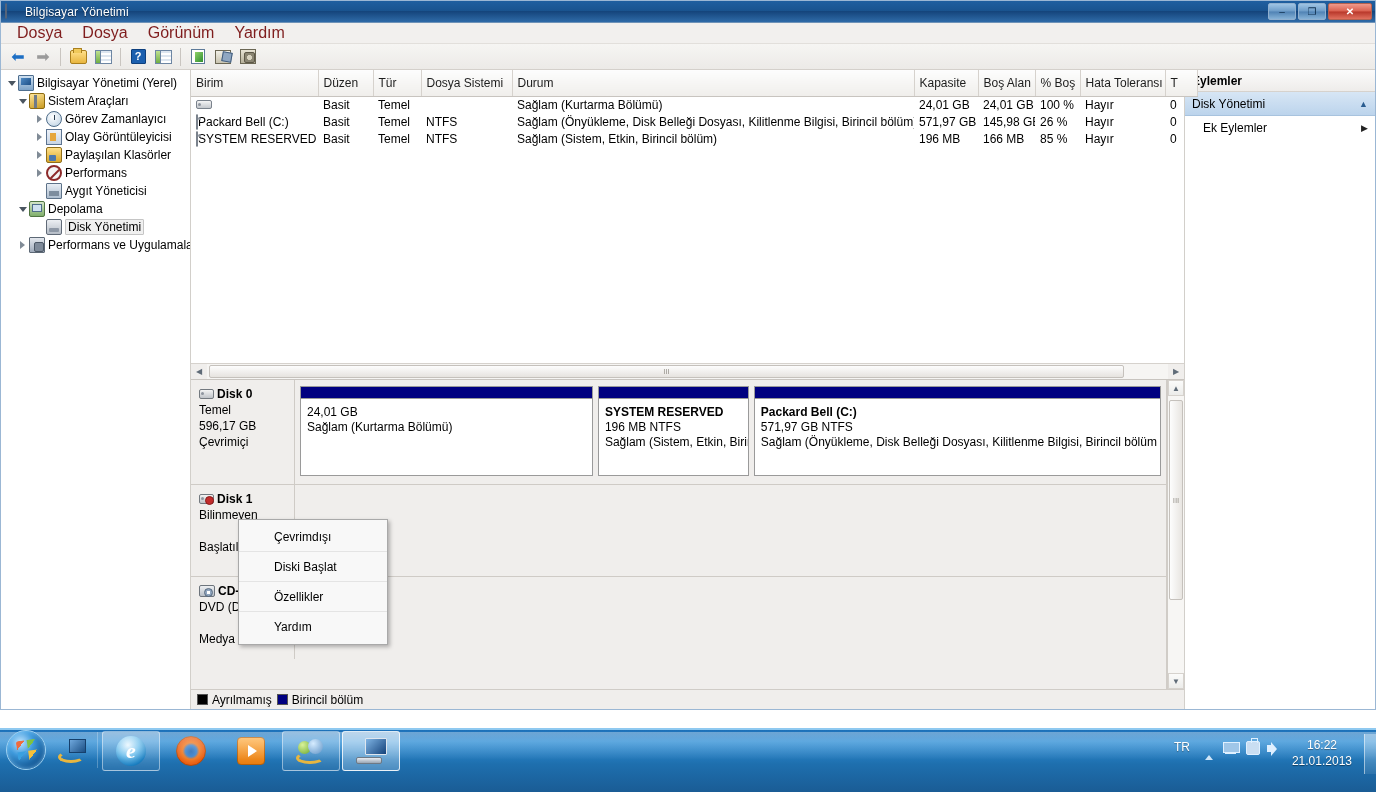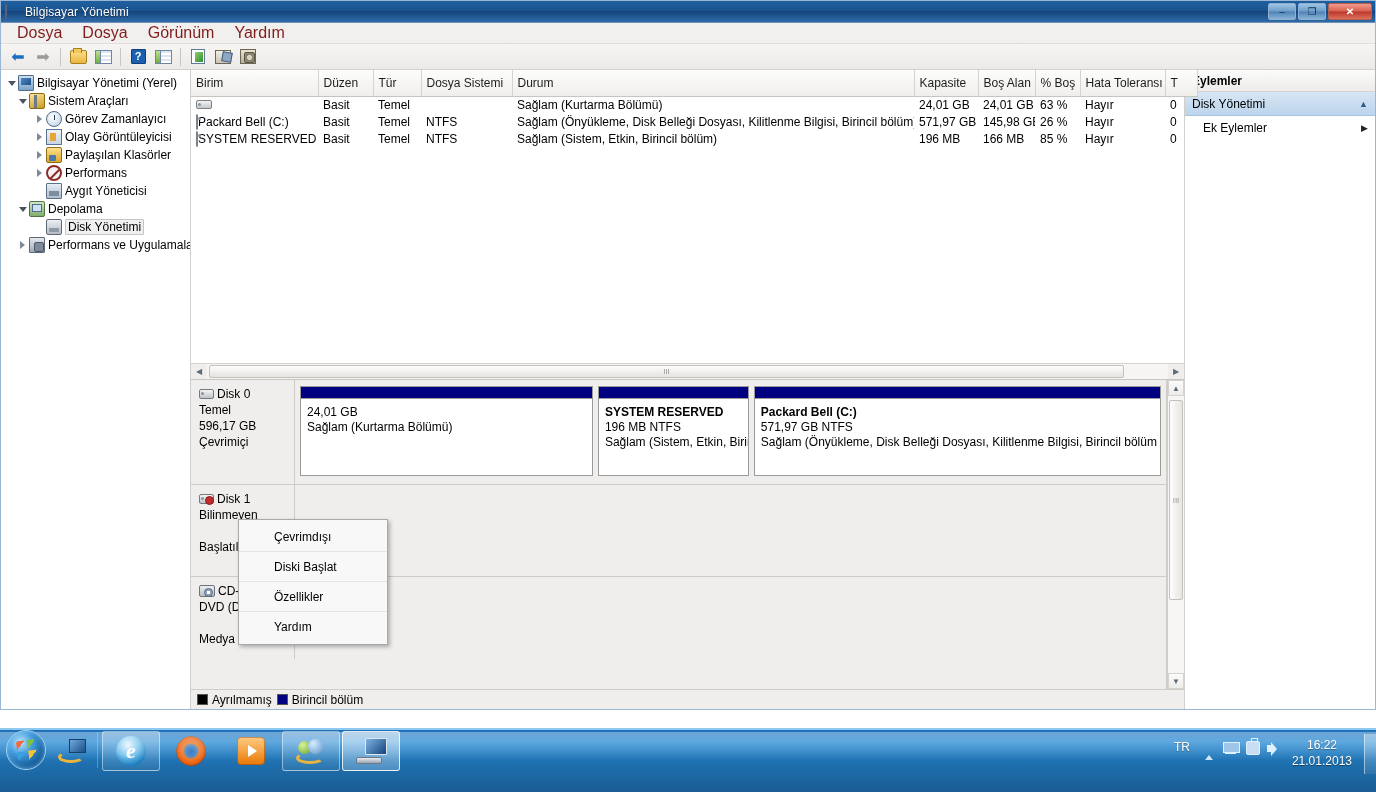--- a/index.html
+++ b/index.html
@@ -193,21 +193,21 @@
 
   
   #graph-view { flex: 1 1 auto; position: relative; display: flex; flex-direction: column; min-height: 0; background: #f0eeec;}
   #graph-scroll-area { flex: 1 1 auto; display: flex; min-height: 0; }
   #graph-rows { flex: 1 1 auto; overflow: hidden; background: #f0eeec; border-right: 1px solid #d0ccc7; }
   .disk-row { display: flex; border-bottom: 1px solid #cfcbc6; background: #f0eeec; }
   .disk-head {
     width: 104px; flex: 0 0 104px; padding: 6px 6px 4px 8px;
     border-right: 1px solid #cfcbc6; background: #f0eeec; font-size: 12px; line-height: 16px;
   }
-  .disk-head .dh-title { display: flex; align-items: center; gap: 3px; font-weight: normal; }
+  .disk-head .dh-title { display: flex; align-items: center; gap: 3px; font-weight: bold; }
   .dh-disk-ico { width: 15px; height: 10px; background: linear-gradient(180deg,#f3f3f3,#c0c4c9); border: 1px solid #73797f; border-radius: 2px; flex: 0 0 15px; position: relative;}
   .dh-disk-ico:after{content:"";position:absolute;left:1px;top:2px;width:3px;height:3px;background:#8e959e;border-radius:50%;}
   .dh-warn { position: relative; }
   .dh-warn .badge { position:absolute; right:-1px; bottom:-2px; width:9px;height:9px;background:#c32c2c;border-radius:50%;border:1px solid #8a1b1b;}
   .dh-cd-ico { width: 16px; height: 12px; background: linear-gradient(180deg,#edeff2,#b9bfc7); border:1px solid #6d747c; border-radius:2px; flex:0 0 16px; position: relative;}
   .dh-cd-ico:after{content:"";position:absolute;left:4px;top:2px;width:7px;height:7px;border-radius:50%;background:radial-gradient(circle,#fff 30%,#8fa4bd 31%);border:1px solid #56697f;}
   .disk-body { flex: 1 1 auto; padding: 6px 5px 8px 5px; display: flex; gap: 5px; min-width: 0;}
   .part {
     border: 1px solid #9a9a9a; background: #ffffff;
     display: flex; flex-direction: column; min-width: 0; overflow: hidden;
@@ -501,21 +501,21 @@
             <tr>
               <td>
                 <div class="vol-ico"></div>
               </td>
               <td>Basit</td>
               <td>Temel</td>
               <td></td>
               <td>Sağlam (Kurtarma Bölümü)</td>
               <td>24,01 GB</td>
               <td>24,01 GB</td>
-              <td>63 %</td>
+              <td>100 %</td>
               <td>Hayır</td>
               <td>0</td>
             </tr>
             <tr>
               <td>
                 <div class="vol-name">
                   <span class="vol-ico"></span>
                   <span>Packard Bell (C:)</span>
                 </div>
               </td>

